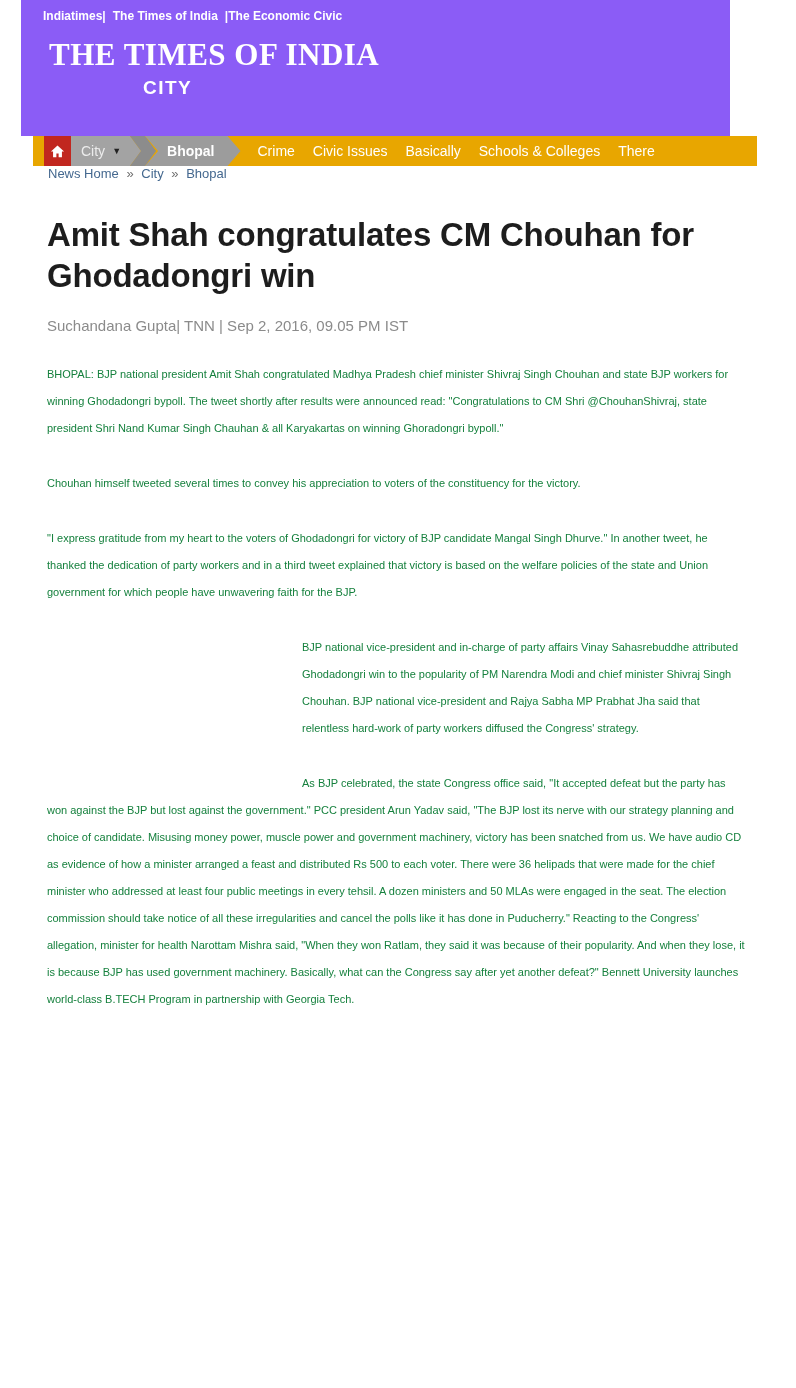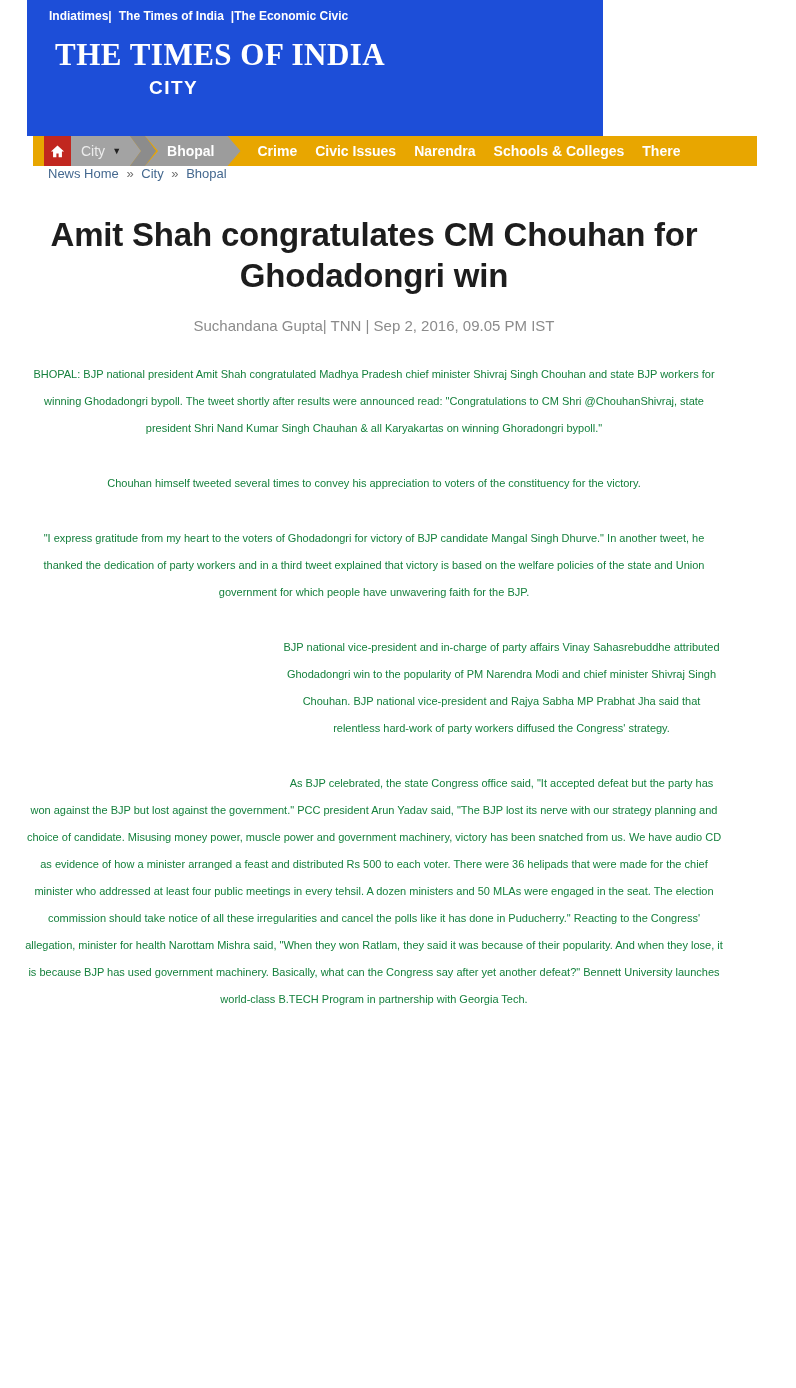--- a/index.html
+++ b/index.html
@@ -6,23 +6,23 @@
   html,body { background:#ffffff; }
   .page {
     position:relative;
     width:796px; height:1388px;
     background:#ffffff;
     font-family:"Liberation Sans", sans-serif;
     overflow:hidden;
   }
   
   .masthead {
-    margin-left:27px;
-    width:576px; height:136px;
-    background:#1d4ed8;
+    margin-left:21px;
+    width:709px; height:136px;
+    background:#8b5cf6;
   }
   .topbar {
     padding:9px 0 0 22px;
     display:flex; gap:7px;
     font-size:12px; font-weight:bold; color:#ffffff;
   }
   .topbar span { cursor:pointer; }
   .logo {
     margin:14px 0 0 28px;
     color:#ffffff;
@@ -72,33 +72,33 @@
   .seg-bhopal {
     margin-left:-11px;
     background:#9c9c9c; color:#ffffff; font-weight:bold;
     padding:0 26px 0 22px;
     clip-path:polygon(0 0, calc(100% - 13px) 0, 100% 50%, calc(100% - 13px) 100%, 0 100%, 13px 50%);
     cursor:pointer;
   }
   .nav-links {
     display:flex; align-items:center;
     gap:18px; margin-left:17px;
-    color:#ffffff; font-weight:bold; font-size:14px;
+    color:#ffffff; font-weight:normal; font-size:14px;
   }
   .nav-links span { cursor:pointer; white-space:nowrap; }
   
   .breadcrumb {
     margin:0 0 0 48px;
     font-size:13px;
     color:#44688f;
   }
   .breadcrumb .crumb { cursor:pointer; }
   .breadcrumb .bc-sep { color:#707070; margin:0 4px; }
   
-  .content { margin-left:24px; width:700px;text-align:center; }
+  .content { margin-left:47px; width:700px; }
   .headline {
     margin-top:33px;
     font-size:33px; line-height:41px;
     font-weight:bold;
     color:#1d1d1d;
     letter-spacing:-0.2px;
   }
   .byline {
     margin-top:21px;
     font-size:15px;
@@ -139,21 +139,21 @@
       <span>City</span>
       <span class="caret">▼</span>
     </div>
     <div class="seg seg-sep"></div>
     <div class="seg seg-bhopal">
       <span>Bhopal</span>
     </div>
     <div class="nav-links">
       <span>Crime</span>
       <span>Civic Issues</span>
-      <span>Narendra</span>
+      <span>Basically</span>
       <span>Schools &amp; Colleges</span>
       <span>There</span>
     </div>
   </div>
 
   <div class="breadcrumb">
     <span class="crumb">News Home</span>
     <span class="bc-sep">»</span>
     <span class="crumb">City</span>
     <span class="bc-sep">»</span>

